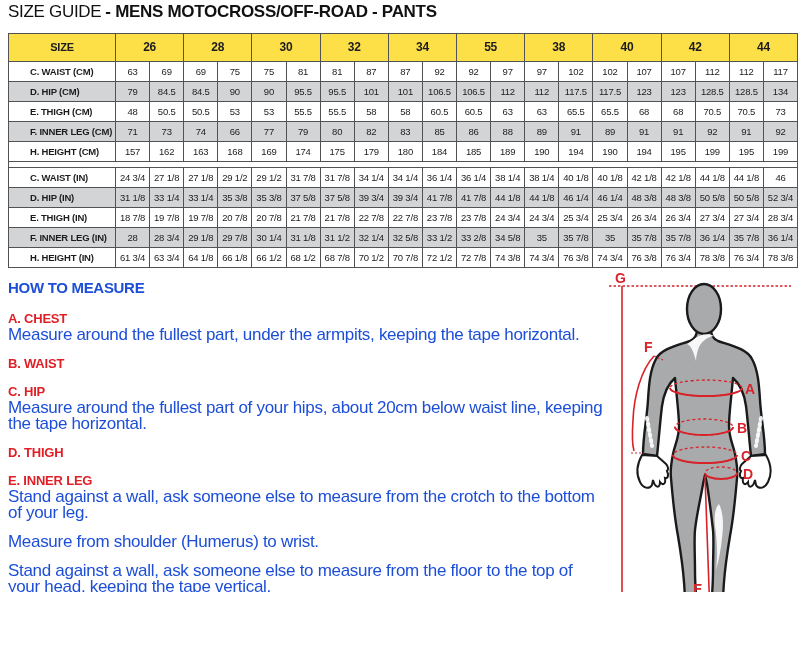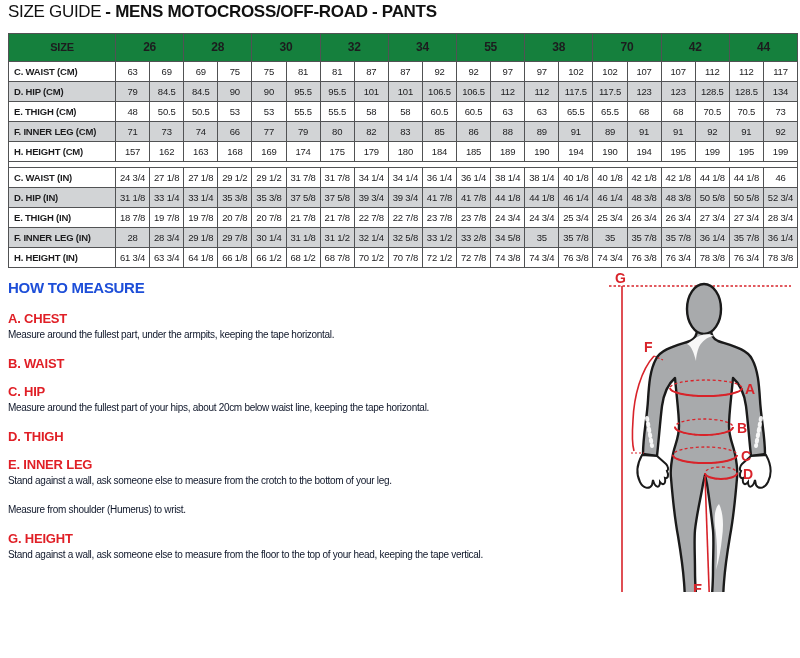--- a/index.html
+++ b/index.html
@@ -7,33 +7,33 @@
         font-family:"Liberation Sans",sans-serif;color:#1c1c1e;}
   .title{position:absolute;left:8px;top:2px;margin:0;font-size:17px;font-weight:normal;
          letter-spacing:-0.3px;color:#111;white-space:nowrap;}
   .title b{margin-left:4px;}
   
   table.size-table{position:absolute;left:8px;top:33px;width:789px;border-collapse:collapse;
         table-layout:fixed;}
   table.size-table th,table.size-table td{border:1px solid #515254;padding:0;text-align:center;
         font-size:9.5px;letter-spacing:-0.2px;height:19px;line-height:19px;
         overflow:hidden;white-space:nowrap;background:#fff;}
-  table.size-table thead th{height:27px;line-height:27px;background:#15803d;font-size:12px;font-weight:bold;}
+  table.size-table thead th{height:27px;line-height:27px;background:#fde047;font-size:12px;font-weight:bold;}
   table.size-table thead th.corner{font-size:11px;}
-  table.size-table tbody th.row-label{text-align:left;padding-left:5px;font-weight:bold;font-size:9.5px;}
+  table.size-table tbody th.row-label{text-align:left;padding-left:21px;font-weight:bold;font-size:9.5px;}
   table.size-table tr.stripe td,table.size-table tr.stripe th{background:#d2d4d6;}
   table.size-table tr.sep td{height:5px;line-height:5px;background:#fff;}
   
   .htm{position:absolute;left:8px;top:279px;margin:0;font-size:15px;font-weight:bold;
        letter-spacing:-0.3px;color:#1d4ed8;}
   .measures{position:absolute;left:8px;top:311px;width:600px;}
   .measures .item{margin-bottom:13px;}
   .measures .item h3{margin:0;font-size:13px;line-height:15px;font-weight:bold;
        color:#e01f26;letter-spacing:-0.2px;}
-  .measures .item p{margin:1px 0 0;font-size:10px;line-height:16px;color:#0f172a;
+  .measures .item p{margin:1px 0 0;font-size:17px;line-height:16px;color:#1d4ed8;
        letter-spacing:-0.3px;}
   
   .figure{position:absolute;left:595px;top:272px;width:205px;height:386px;}
   .figure text{font-family:"Liberation Sans",sans-serif;font-weight:bold;font-size:14px;fill:#d8232a;}
 </style>
 </head>
 <body>
 
 <div class="page">
 
@@ -66,21 +66,21 @@
     <thead id="table-head">
         <tr>
           <th class="corner">SIZE</th>
           <th colspan="2">26</th>
           <th colspan="2">28</th>
           <th colspan="2">30</th>
           <th colspan="2">32</th>
           <th colspan="2">34</th>
           <th colspan="2">55</th>
           <th colspan="2">38</th>
-          <th colspan="2">70</th>
+          <th colspan="2">40</th>
           <th colspan="2">42</th>
           <th colspan="2">44</th>
         </tr>
       </thead>
     <tbody id="table-body">
         <tr class="">
           <th class="row-label">C. WAIST (CM)</th>
           <td>63</td>
           <td>69</td>
           <td>69</td>
@@ -333,21 +333,20 @@
         <h3>D. THIGH</h3>
       </div>
       <div class="item">
         <h3>E. INNER LEG</h3>
         <p>Stand against a wall, ask someone else to measure from the crotch to the bottom of your leg.</p>
       </div>
       <div class="item">
         <p>Measure from shoulder (Humerus) to wrist.</p>
       </div>
       <div class="item">
-        <h3>G. HEIGHT</h3>
         <p>Stand against a wall, ask someone else to measure from the floor to the top of your head, keeping the tape vertical.</p>
       </div>
     </div>
 
   <svg class="figure" viewBox="0 0 205 386">
 
     <path d="M14 14 L196 14" stroke="#d8232a" stroke-width="1.3" stroke-dasharray="2.5 2" fill="none"></path>
     <path d="M27 14 L27 371" stroke="#d8232a" stroke-width="1.6" fill="none"></path>
     <path d="M27 371 L203 371" stroke="#d8232a" stroke-width="1.3" stroke-dasharray="2.5 2" fill="none"></path>
 

